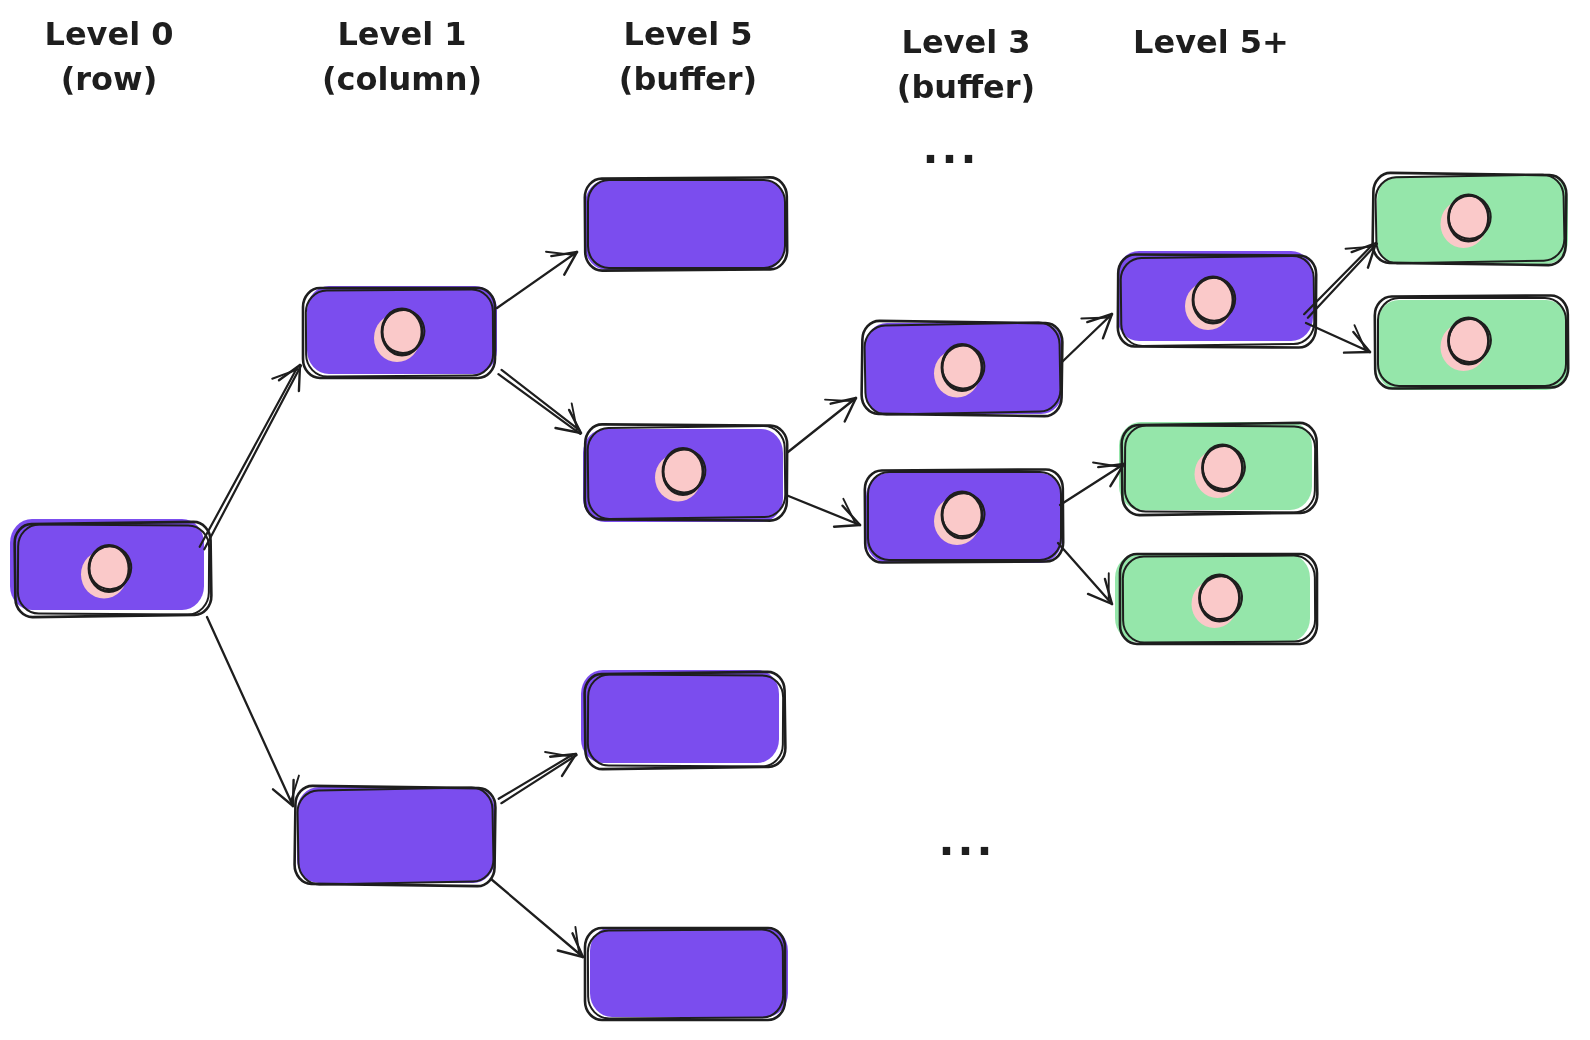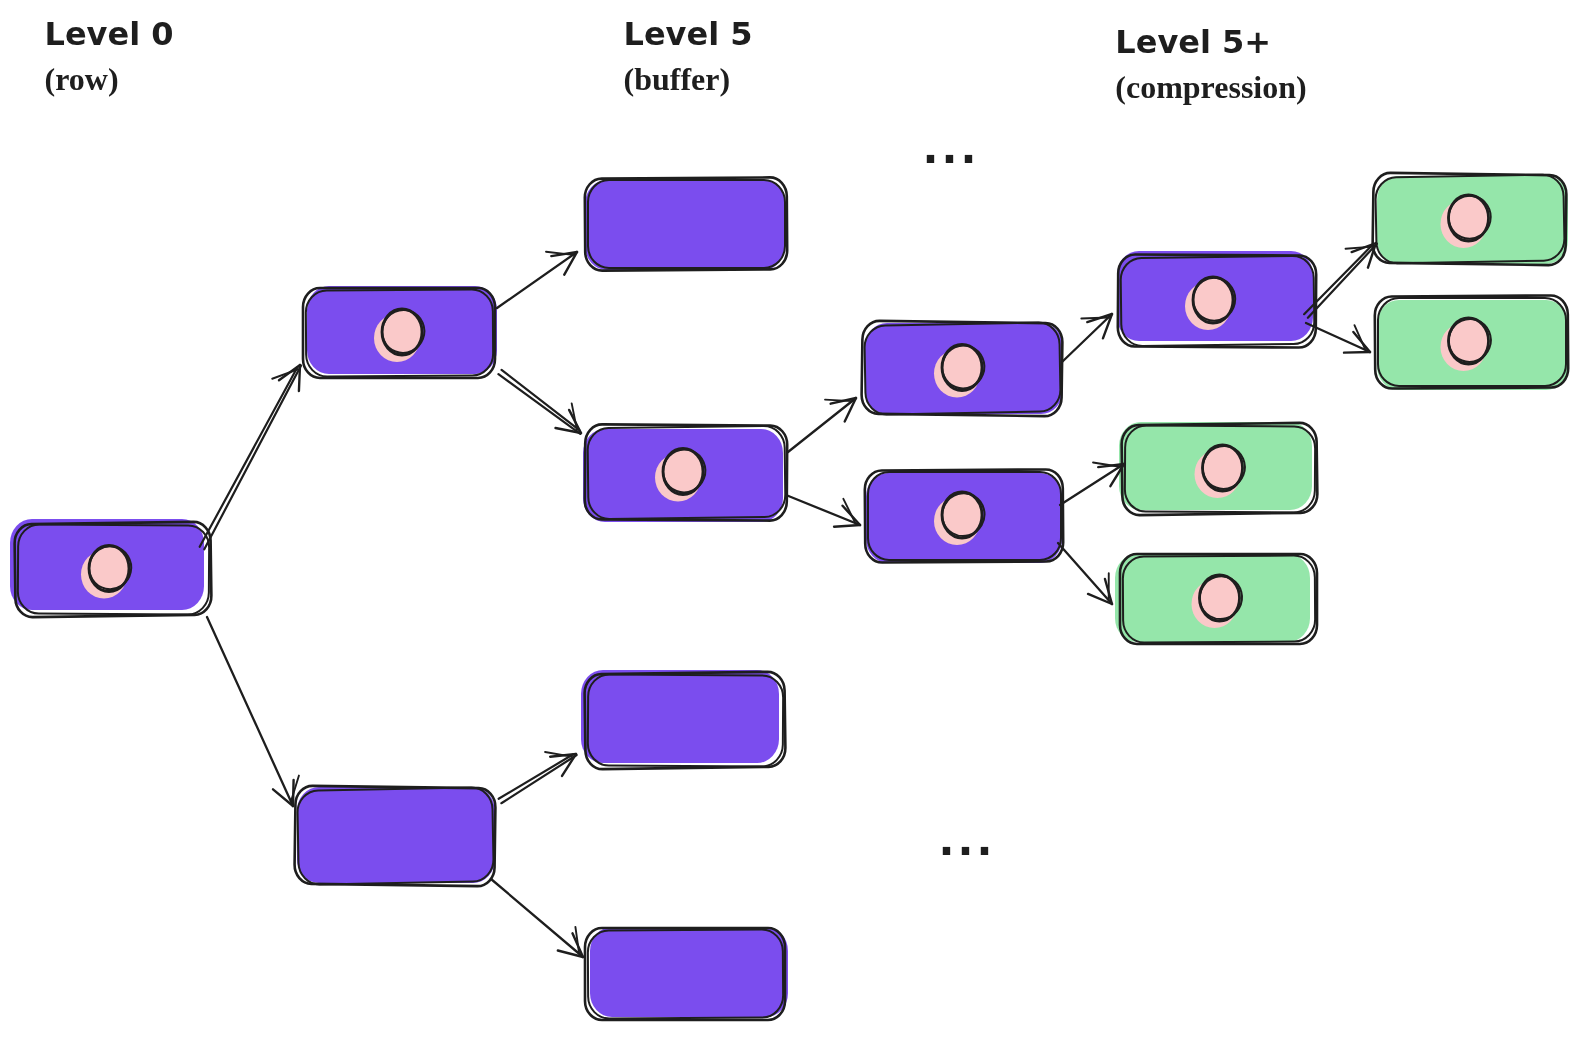--- a/index.html
+++ b/index.html
@@ -19,28 +19,28 @@
   }
   svg.diagram {
     position: absolute;
     left: 0;
     top: 0;
   }
   .header {
     position: absolute;
     top: 12px;
     transform: translateX(-50%);
-    text-align: left;
+    text-align: center;
     font-weight: bold;
     font-size: 32px;
     line-height: 45px;
     color: #1e1e1e;
     white-space: nowrap;
   }
-  .header .sub { display: block; font-family: Liberation Serif, serif; }
+  .header .sub { display: block; }
   .h0 { left: 109px; }
   .h1 { left: 402px; }
   .h2 { left: 688px; }
   .h3 { left: 966px; top: 20px; }
   .h4 { left: 1211px; top: 20px; }
   .ellipsis {
     position: absolute;
     transform: translateX(-50%);
     font-weight: bold;
     font-size: 42px;
@@ -258,25 +258,32 @@
         <line x1="583" y1="957" x2="572.4560509564774" y2="933.2339498745038" stroke="#1e1e1e" stroke-width="2.4" stroke-linecap="round"></line>
         <line x1="583" y1="957" x2="557.8291895707516" y2="950.4861453551034" stroke="#1e1e1e" stroke-width="2.4" stroke-linecap="round"></line>
         <line x1="579.1862151826645" y1="953.7665737418242" x2="575.4036176717376" y2="926.9451339127445" stroke="#1e1e1e" stroke-width="1.9" stroke-linecap="round"></line>
       </g>
     </svg>
 
   <div class="header h0">
     <span class="line">Level 0</span>
     <span class="sub">(row)</span>
   </div>
+  <div class="header h1">
+    <span class="line">Level 1</span>
+    <span class="sub">(column)</span>
+  </div>
   <div class="header h2">
     <span class="line">Level 5</span>
     <span class="sub">(buffer)</span>
   </div>
+  <div class="header h3">
+    <span class="line">Level 3</span>
+    <span class="sub">(buffer)</span>
+  </div>
   <div class="header h4">
     <span class="line">Level 5+</span>
-    <span class="sub">(compression)</span>
   </div>
 
   <div class="ellipsis e-top">...</div>
   <div class="ellipsis e-bottom">...</div>
 
 </div>
 
 </body></html>

